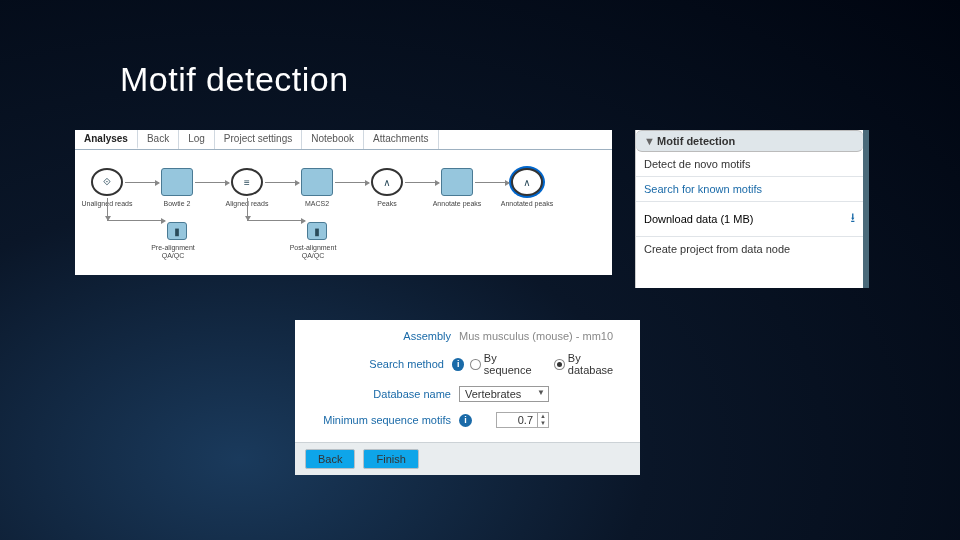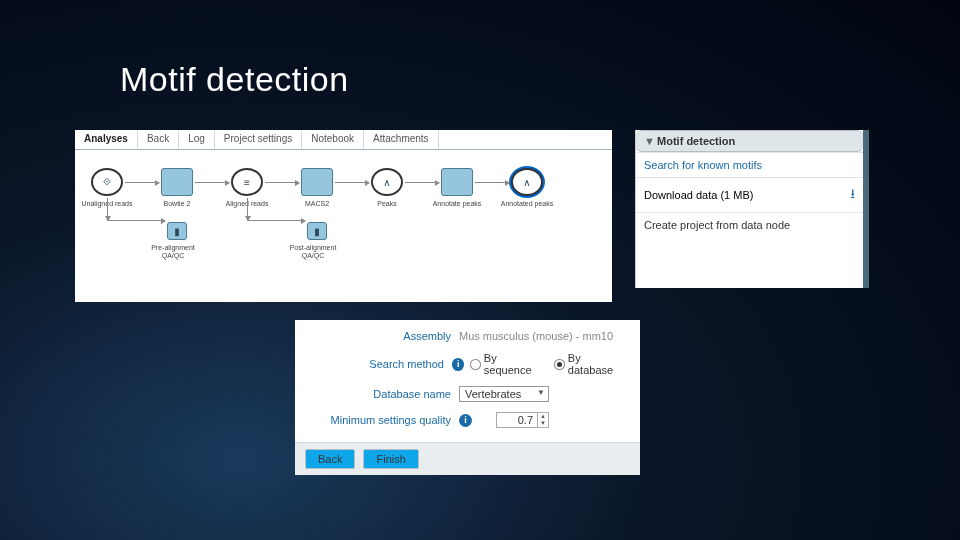--- a/index.html
+++ b/index.html
@@ -10,21 +10,21 @@
     position: relative; overflow: hidden;
   }
   .slide-title {
     position: absolute; left: 120px; top: 60px;
     color: #fff; font-size: 34px; font-weight: 400;
     letter-spacing: 0.5px;
   }
   
   .panel-pipeline {
     position: absolute; left: 75px; top: 130px;
-    width: 537px; height: 172px; background: #fff;
+    width: 537px; height: 145px; background: #fff;
   }
   .tabs {
     position: absolute; left: 0; top: 0; width: 100%; height: 20px;
     border-bottom: 1px solid #9db0c0; display: flex;
   }
   .tab {
     padding: 3px 9px; font-size: 10px; color: #555;
     border-right: 1px solid #d0d8e0; cursor: pointer;
   }
   .tab.active { font-weight: bold; color: #222; background: #fff; border-bottom: 2px solid #fff; }
@@ -174,20 +174,21 @@
     <div class="varrow" style="left:166px;top:38px;height:22px"></div>
     <div class="arrow" style="left:166px;top:60px;width:58px"></div>
   </div>
 </div>
 
 <div class="panel-side">
   <div class="side-head">
     <span class="twisty">▼</span>
     <span>Motif detection</span>
   </div>
+  <div class="side-item">Detect de novo motifs</div>
   <div class="side-item side-link side-divider">Search for known motifs</div>
   <div class="dl-row side-divider">
     <span>Download data (1 MB)</span>
     <span class="dl-icon">⭳</span>
   </div>
   <div class="side-item side-divider">Create project from data node</div>
 </div>
 
 <div class="panel-form">
   <div class="form-body">
@@ -201,21 +202,21 @@
       <span class="radio"></span>
       <span style="margin-right:10px">By sequence</span>
       <span class="radio checked"></span>
       <span>By database</span>
     </div>
     <div class="form-row">
       <div class="form-label">Database name</div>
       <div class="select">Vertebrates</div>
     </div>
     <div class="form-row">
-      <div class="form-label">Minimum settings quality</div>
+      <div class="form-label">Minimum sequence motifs</div>
       <span class="info-dot">i</span>
       <span style="width:18px"></span>
       <span class="numbox">0.7</span>
       <span class="spinner">
           <span>▲</span>
           <span>▼</span>
         </span>
     </div>
   </div>
   <div class="form-footer">

